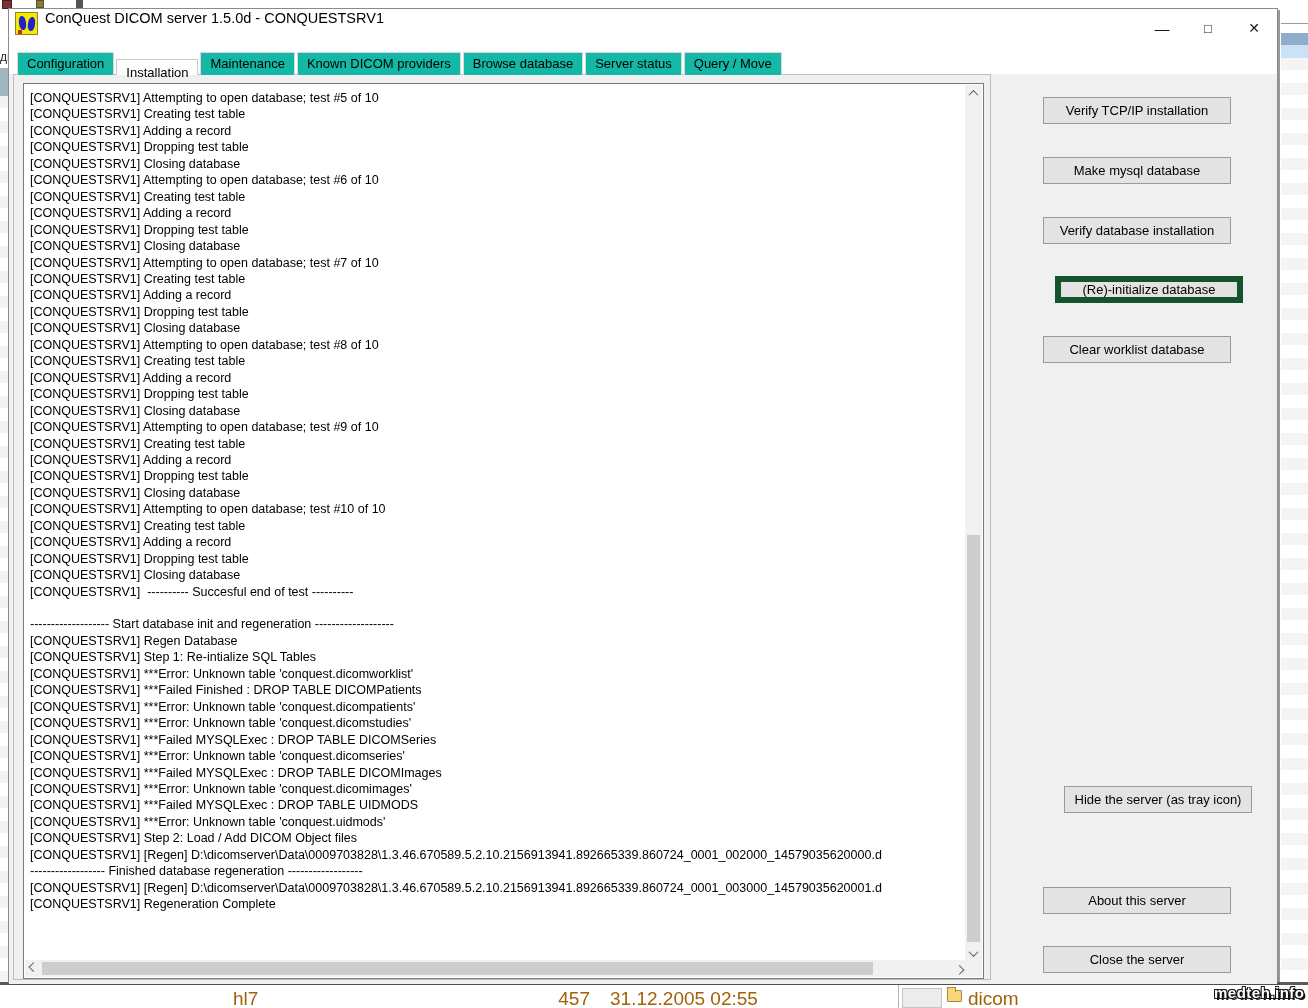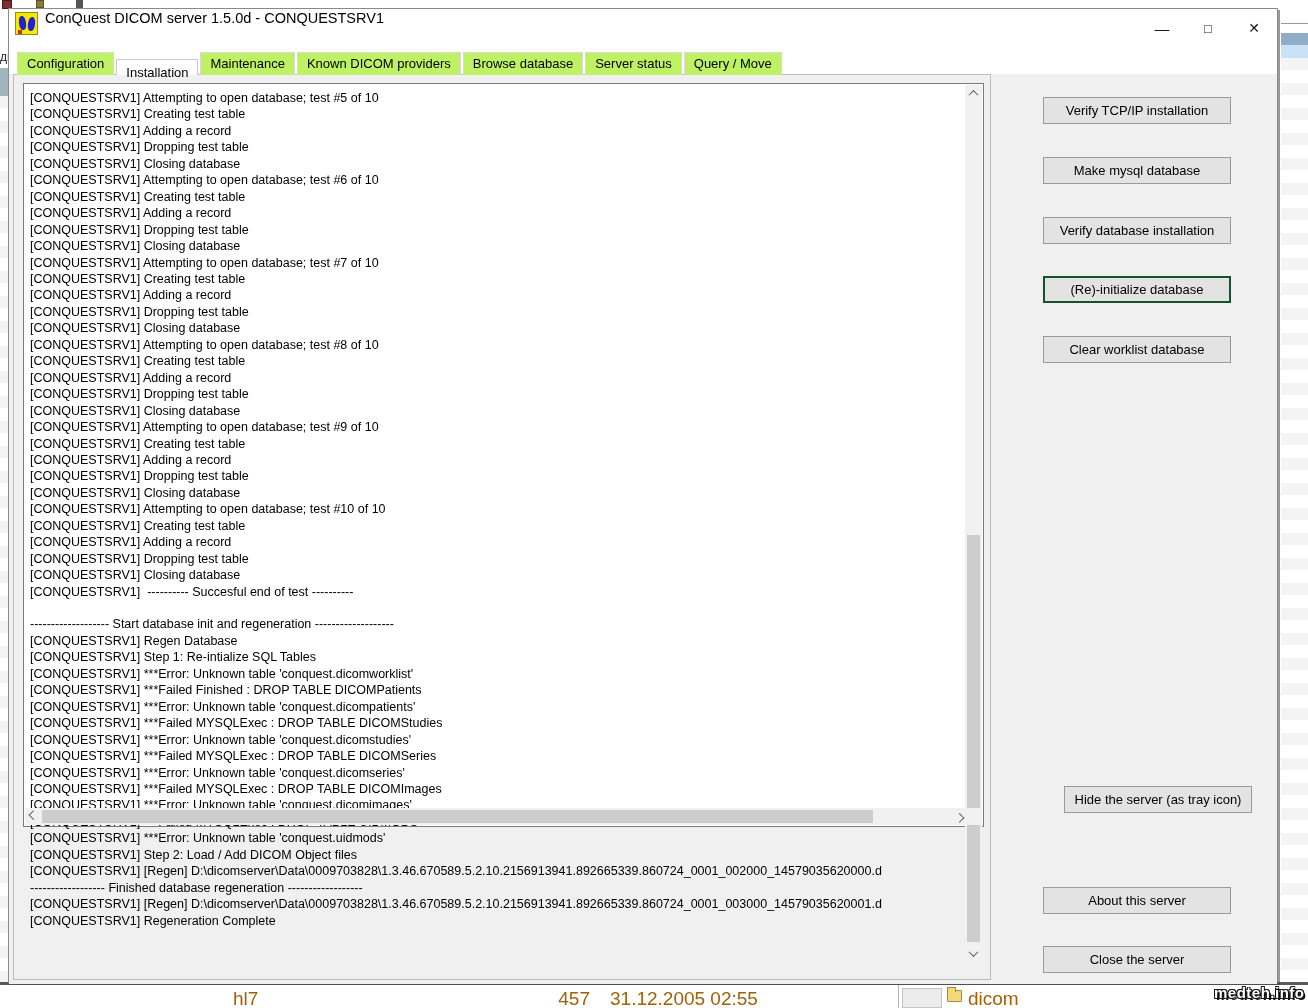--- a/index.html
+++ b/index.html
@@ -58,30 +58,30 @@
   .title-text { position:absolute; left:36px; top:1px; font-size:14.5px; color:#000; white-space:nowrap; }
   .win-controls { position:absolute; right:0; top:0; height:38px; display:flex; }
   .wc { width:46px; height:38px; display:flex; align-items:center; justify-content:center;
         color:#1a1a1a; font-size:14px; }
   .wc.min { font-size:15px; }
   .wc.max { font-size:13px; }
 
   
   .tabstrip { position:absolute; left:8px; top:36px; height:30px; display:flex; align-items:flex-end; z-index:3; }
   .tab { height:23px; line-height:21px; padding:0 9px; font-size:13px; color:#000;
-         background:#bef264; border:1px solid #d9d9d9; border-bottom:none; margin-right:2px; white-space:nowrap; }
+         background:#14b8a6; border:1px solid #d9d9d9; border-bottom:none; margin-right:2px; white-space:nowrap; }
   .tab.active { height:16px; line-height:26px; background:#fff; position:relative; z-index:4;
                 border:1px solid #c9c9c9; border-bottom:none; }
 
   .client-gray { position:absolute; left:0; top:65px; width:100%; height:910px; background:#f0f0f0; }
   .tabpage { position:absolute; left:4px; top:65px; width:978px; height:906px;
              border:1px solid #bdbdbd; background:#f0f0f0; }
 
   
-  .logbox { position:absolute; left:14px; top:74px; width:961px; height:744px;
+  .logbox { position:absolute; left:14px; top:74px; width:961px; height:896px;
             background:#fff; border:1px solid #7a7a7a; }
   .logtext { position:absolute; left:0; top:0; width:943px; height:878px; overflow:hidden;
              padding:6px 0 0 6px; }
   .log-line { font-size:12.5px; line-height:16.45px; min-height:16.45px; white-space:pre; color:#000; }
 
   
   .vscroll { position:absolute; right:1px; top:1px; width:17px; height:877px; background:#f1f1f1; }
   .vthumb  { position:absolute; left:2px; top:450px; width:13px; height:407px; background:#cdcdcd; }
   .varrow  { position:absolute; left:0; width:17px; height:17px; display:flex; align-items:center; justify-content:center; }
   .varrow.up { top:0; } .varrow.down { bottom:0; }
@@ -93,21 +93,21 @@
   .chev { width:7px; height:7px; border-left:1.5px solid #5a5a5a; border-top:1.5px solid #5a5a5a; }
   .chev.up { transform:rotate(45deg) translate(1px,1px); }
   .chev.down { transform:rotate(225deg) translate(1px,1px); }
   .chev.left { transform:rotate(-45deg) translate(1px,-1px); }
   .chev.right { transform:rotate(135deg) translate(1px,-1px); }
 
   
   .winbtn { position:absolute; left:1034px; width:188px; height:27px; background:#e3e3e3;
             border:1px solid #9a9a9a; font-family:"Liberation Sans",sans-serif; font-size:13px;
             color:#000; text-align:center; }
-  .winbtn.focused { border:2px solid #14532d; }
+  .winbtn.focused { border:6px solid #14532d;margin-left:12px; }
   .b1 { top:88px; } .b2 { top:148px; } .b3 { top:208px; } .b4 { top:267px; } .b5 { top:327px; }
   .b6 { top:777px;margin-left:21px; } .b7 { top:878px; } .b8 { top:937px; }
 </style>
 </head>
 <body>
 
 <div class="screen">
 
   <div class="bg-frag frag-a"></div>
   <div class="bg-frag frag-b"></div>
@@ -260,21 +260,20 @@
 
           <div class="log-line">[CONQUESTSRV1] Step 1: Re-intialize SQL Tables</div>
 
 
           <div class="log-line">[CONQUESTSRV1] ***Error: Unknown table 'conquest.dicomworklist'</div>
 
           <div class="log-line">[CONQUESTSRV1] ***Failed Finished : DROP TABLE DICOMPatients</div>
 
           <div class="log-line">[CONQUESTSRV1] ***Error: Unknown table 'conquest.dicompatients'</div>
 
-          <div class="log-line">[CONQUESTSRV1] ***Failed MYSQLExec : DROP TABLE DICOMStudies</div>
 
           <div class="log-line">[CONQUESTSRV1] ***Error: Unknown table 'conquest.dicomstudies'</div>
 
           <div class="log-line">[CONQUESTSRV1] ***Failed MYSQLExec : DROP TABLE DICOMSeries</div>
 
           <div class="log-line">[CONQUESTSRV1] ***Error: Unknown table 'conquest.dicomseries'</div>
 
           <div class="log-line">[CONQUESTSRV1] ***Failed MYSQLExec : DROP TABLE DICOMImages</div>
 
           <div class="log-line">[CONQUESTSRV1] ***Error: Unknown table 'conquest.dicomimages'</div>

